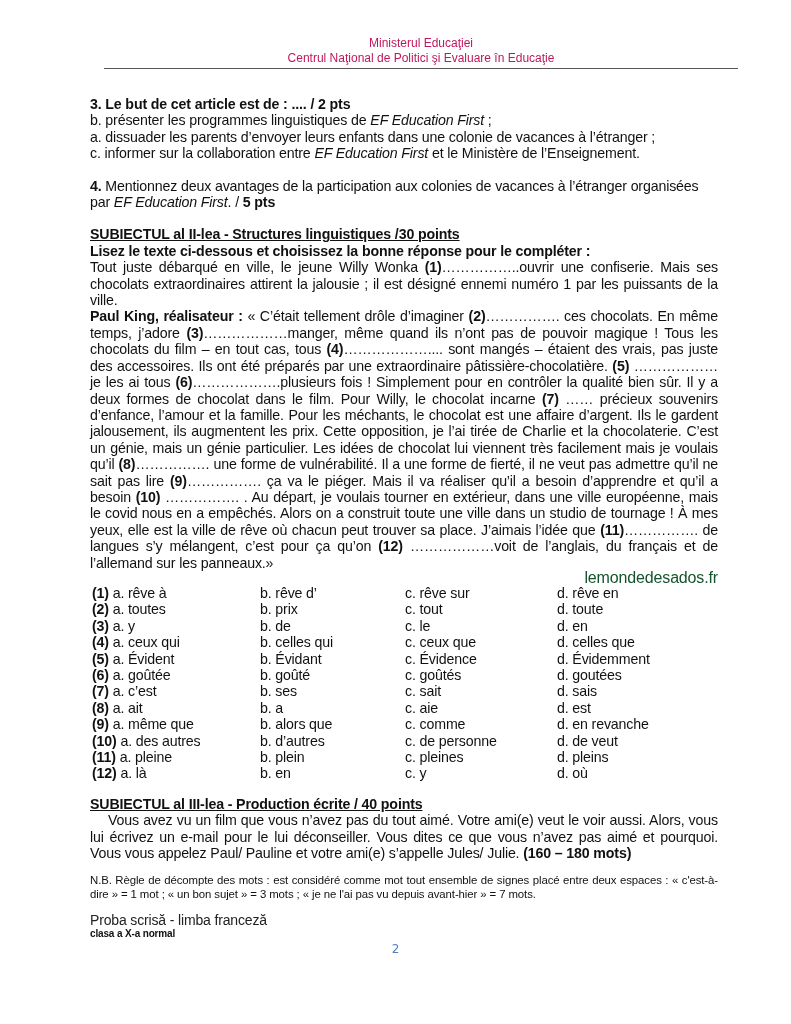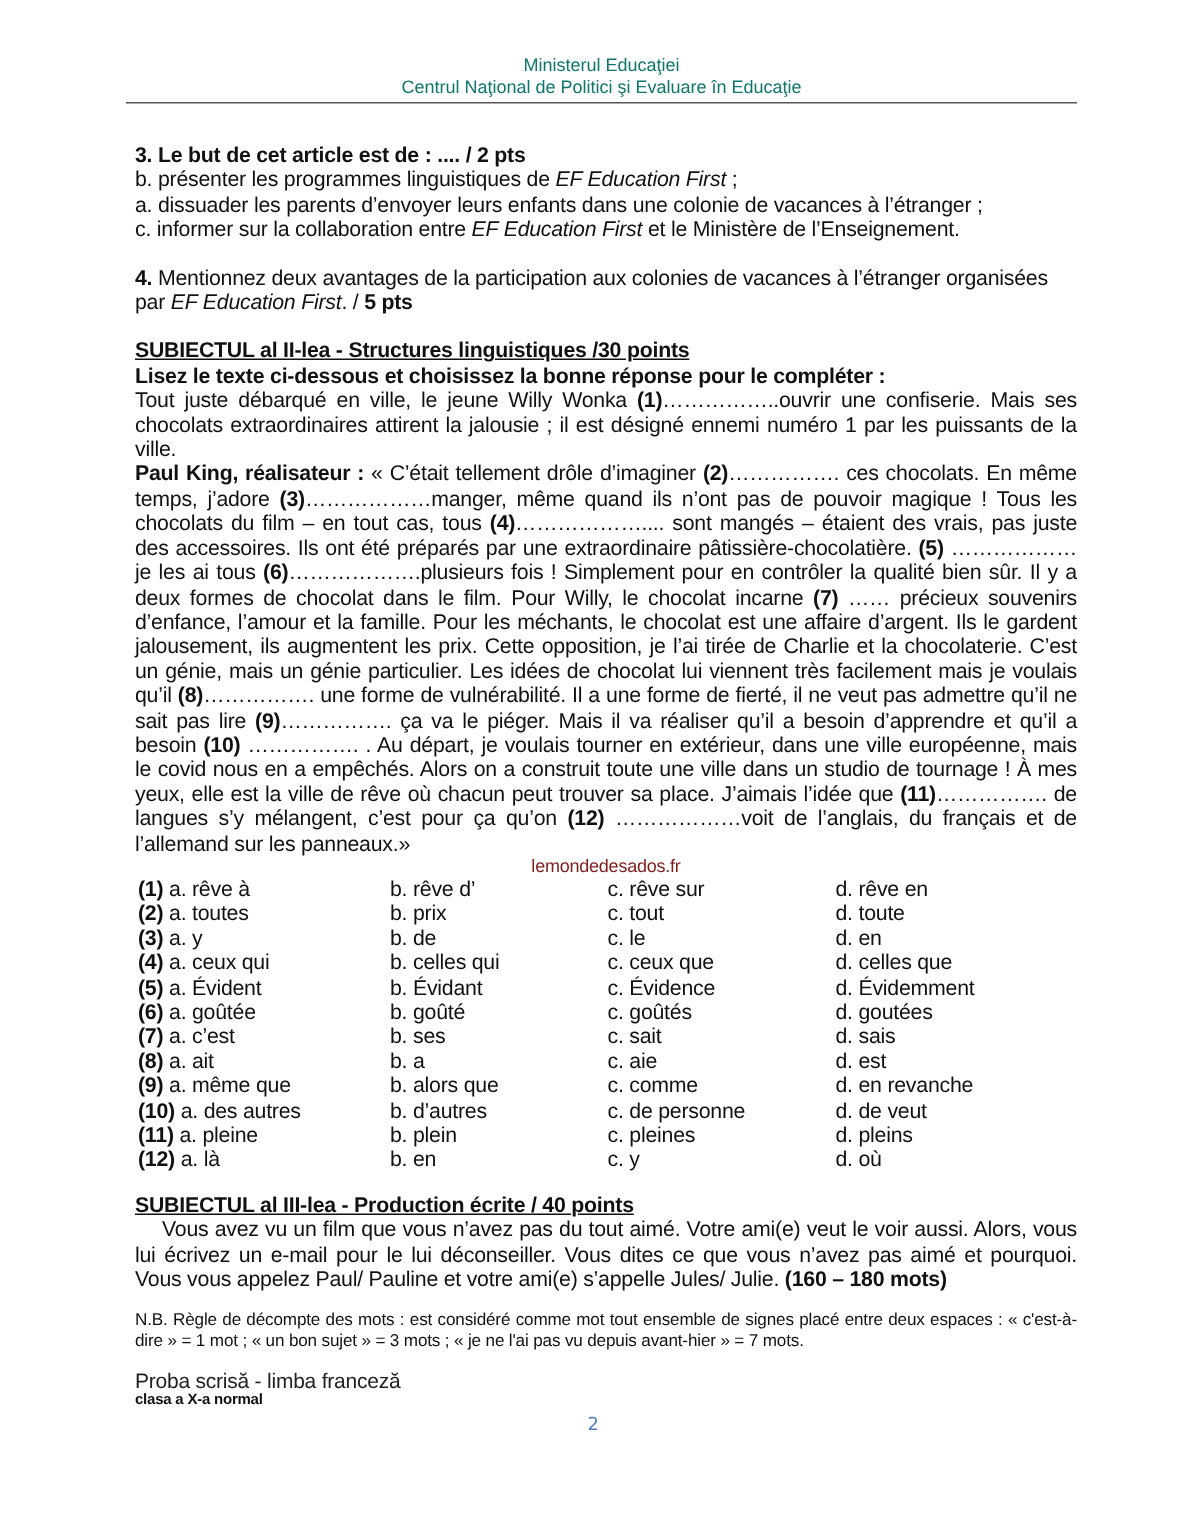--- a/index.html
+++ b/index.html
@@ -1,35 +1,35 @@
 <!DOCTYPE html>
 <html><head>
   <meta charset="utf-8">
   <style>
     html, body { margin: 0; padding: 0; background: #ffffff; }
     body {
       width: 791px; height: 1024px; position: relative; overflow: hidden;
       font-family: "Liberation Sans", sans-serif; color: #111;
     }
     .header {
-      position: absolute; left: 84px; top: 36px; width: 634px;
-      text-align: center; font-size: 12px; line-height: 15px; color: #0f766e;
+      position: absolute; left: 104px; top: 36px; width: 634px;
+      text-align: center; font-size: 12px; line-height: 15px; color: #be185d;
       border-bottom: 1px solid #555; padding-bottom: 2px;
     }
     .content {
       position: absolute; left: 90px; top: 96px; width: 628px;
       font-size: 14.2px; line-height: 16.4px; letter-spacing: -0.15px;
     }
     p { margin: 0; }
     .b { font-weight: bold; }
     .i { font-style: italic; }
     .u { text-decoration: underline; font-weight: bold; }
     .gap { height: 16px; }
     .justify { text-align: justify; }
-    .source { text-align: center; font-size: 12px; line-height: 13px; color: #7f1d1d; }
+    .source { text-align: right; font-size: 16px; line-height: 13px; color: #14532d; }
     table.options { border-collapse: collapse; width: 628px; margin-top: 1px; }
     table.options td { padding: 0; height: 16.4px; vertical-align: top; font-size: 14.2px; }
     table.options td.c1 { width: 168px; padding-left: 2px; }
     table.options td.c2 { width: 145px; margin-top: 40px; }
     table.options td.c3 { width: 152px; }
     .indent { text-indent: 18px; }
     .nb { font-size: 11.4px; line-height: 13.5px; font-weight: normal; text-align: justify; letter-spacing: -0.1px; }
     .footer1 { font-size: 14px; line-height: 13px; color: #222; }
     .footer2 { font-size: 10px; line-height: 13px; font-weight: bold; }
     .pagenum {

